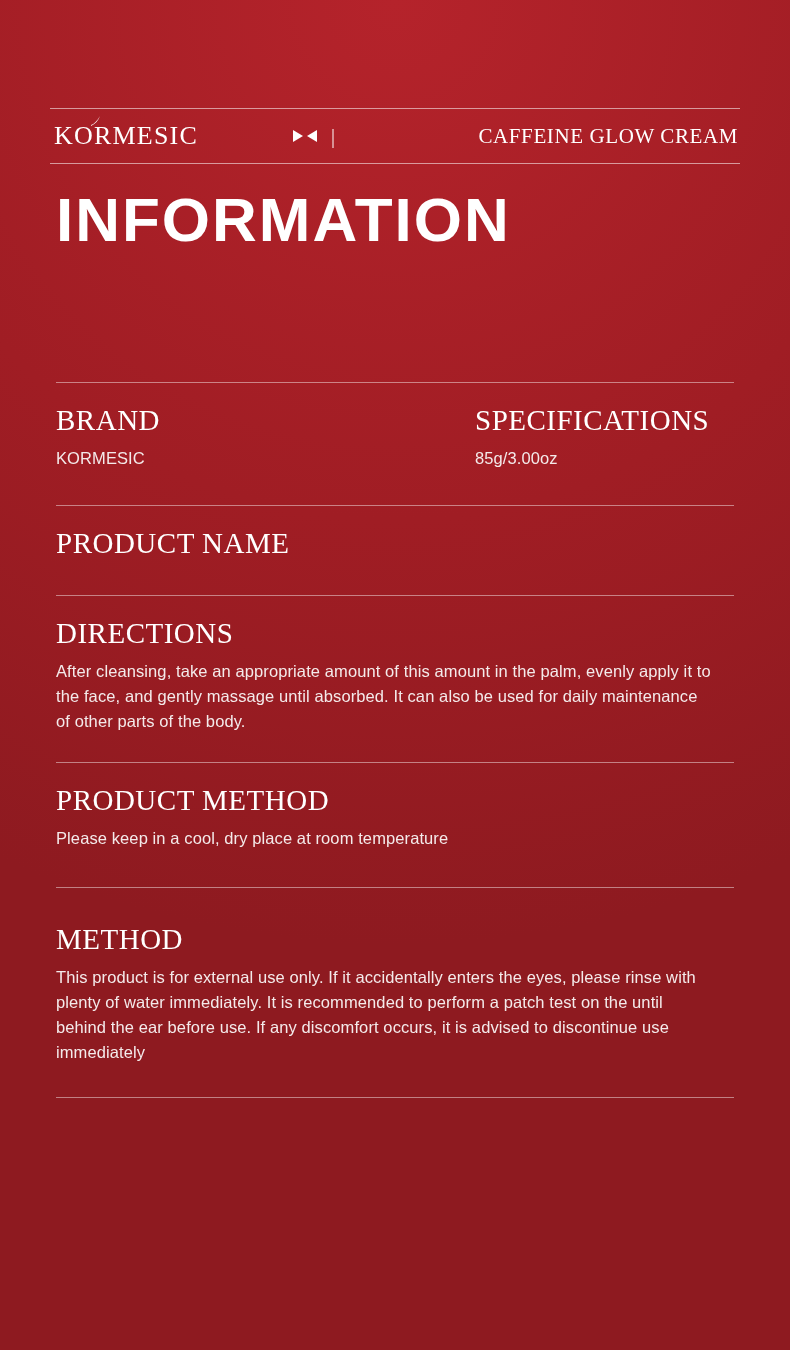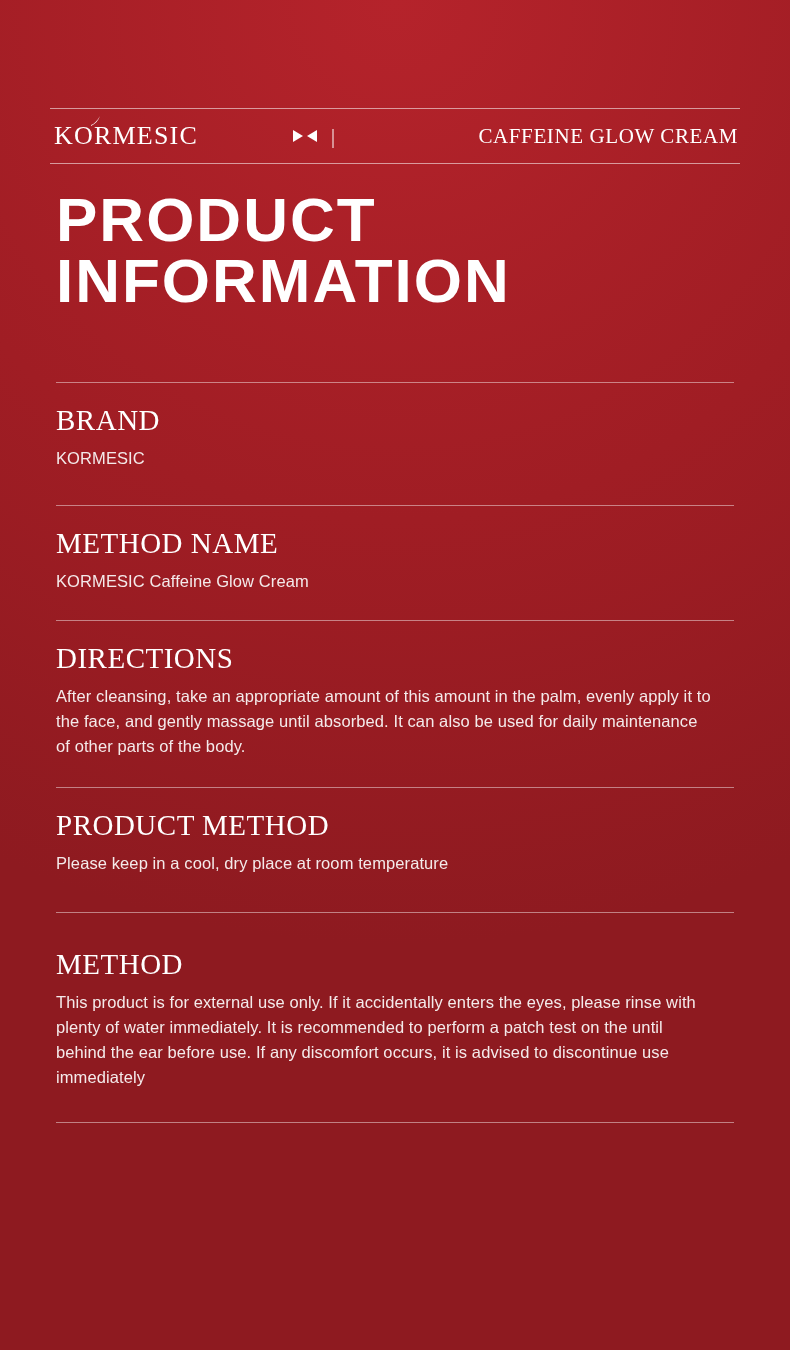--- a/index.html
+++ b/index.html
@@ -163,38 +163,40 @@
         <path d="M0 2 L10 8 L0 14 Z" fill="#ffffff"></path>
         <path d="M24 2 L14 8 L24 14 Z" fill="#ffffff"></path>
       </svg>
       <span class="divider-pipe">|</span>
     </div>
 
     <div class="header-title">CAFFEINE GLOW CREAM</div>
   </div>
 
   <h1 class="main-title">
-    <span>PRODUCT</span>
     <span class="l2">INFORMATION</span>
   </h1>
 
   <div class="sections">
 
     <div class="rule"></div>
     <div class="sec sp-brand row2">
       <div class="col">
         <h2>BRAND</h2>
         <p>KORMESIC</p>
       </div>
+      <div class="col">
+        <h2>SPECIFICATIONS</h2>
+        <p>85g/3.00oz</p>
+      </div>
     </div>
 
     <div class="rule"></div>
     <div class="sec sp-name">
-      <h2>METHOD NAME</h2>
-      <p>KORMESIC Caffeine Glow Cream</p>
+      <h2>PRODUCT NAME</h2>
     </div>
 
     <div class="rule"></div>
     <div class="sec sp-dir">
       <h2>DIRECTIONS</h2>
       <p>After cleansing, take an appropriate amount of this amount in the palm, evenly apply it to the face, and gently massage until absorbed. It can also be used for daily maintenance of other parts of the body.</p>
     </div>
 
     <div class="rule"></div>
     <div class="sec sp-storage">

